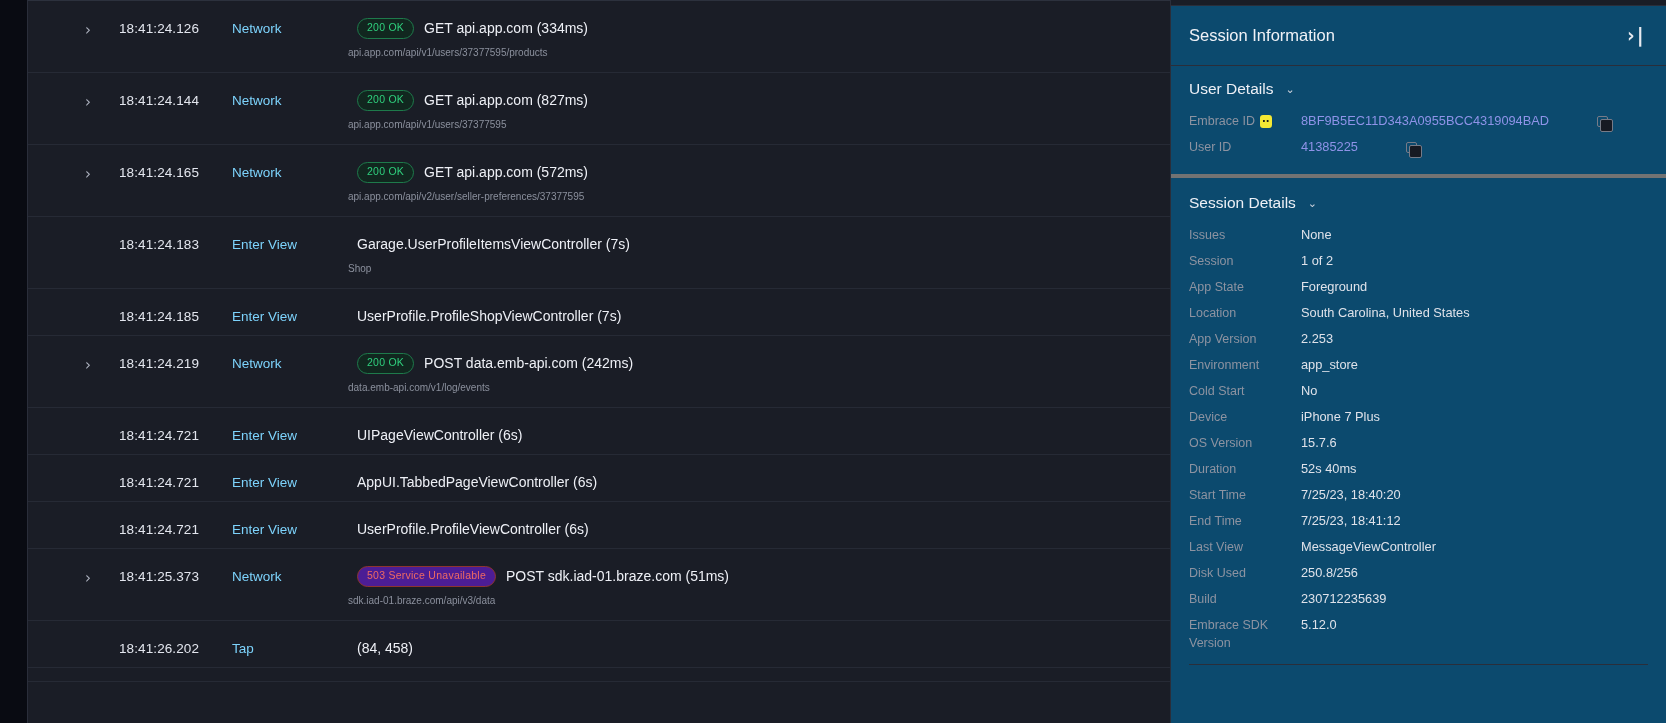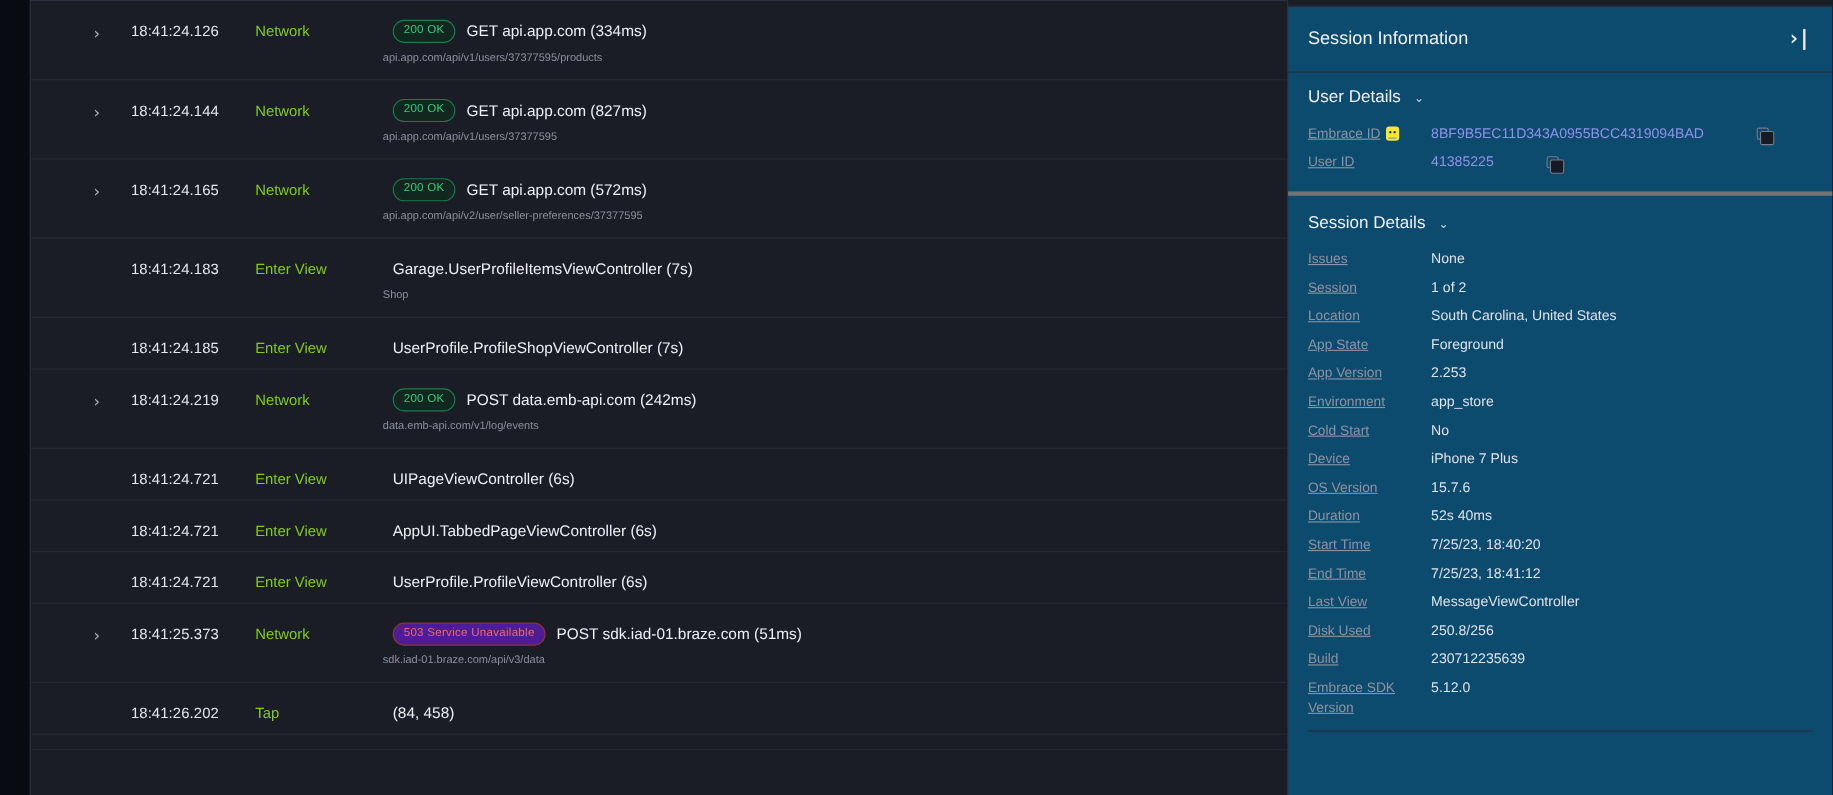--- a/index.html
+++ b/index.html
@@ -45,21 +45,21 @@
   }
   .caret.hidden { visibility: hidden; }
 
   .c-time {
     width: 113px; flex: 0 0 113px;
     color: #e3e6ee; font-size: 13.5px; padding-top: 20px;
     letter-spacing: .1px;
   }
   .c-type {
     width: 115px; flex: 0 0 115px;
-    color: #84cc16; font-size: 13.5px; padding-top: 8px; margin-top: 12px;
+    color: #7dd3fc; font-size: 13.5px; padding-top: 20px;
   }
   .c-detail { flex: 1 1 auto; padding-top: 16px; padding-right: 12px; }
 
   .detail-main {
     display: flex; align-items: center; gap: 10px;
     min-height: 22px;
     margin-left: 10px;
   }
   .badge {
     display: inline-flex; align-items: center; justify-content: center;
@@ -101,21 +101,21 @@
   .section-head {
     display: flex; align-items: center; gap: 12px;
     color: #eef0f6; font-size: 15.5px; margin-bottom: 12px;
     cursor: pointer;
   }
   .chev { font-size: 11px; color: #cfd3dc; font-family: "DejaVu Sans", sans-serif; }
 
   .kv { display: flex; align-items: flex-start; margin-bottom: 0; min-height: 26px; }
   .kv .k {
     width: 112px; flex: 0 0 112px;
-    color: #8d93a1; font-size: 12.5px; line-height: 1.45; padding-top: 2px; text-decoration: underline;
+    color: #8d93a1; font-size: 12.5px; line-height: 1.45; padding-top: 2px;
   }
   .kv .v {
     color: #dfe2ea; font-size: 12.8px; line-height: 1.45; padding-top: 2px;
     display: flex; align-items: center; gap: 7px;
   }
   .kv .v.link { color: #8f93e8; gap: 48px; }
   .id-badge {
     display: inline-block; background: #f4e834; color: #1b1b1b;
     border-radius: 3px; font-size: 10px; padding: 0 2px; line-height: 13px;
     font-family: "DejaVu Sans", sans-serif; margin-left: 5px; font-weight: bold;
@@ -334,26 +334,26 @@
       <div id="session-rows-host">
           <div class="kv">
             <div class="k">Issues</div>
             <div class="v">None</div>
           </div>
           <div class="kv">
             <div class="k">Session</div>
             <div class="v">1 of 2</div>
           </div>
           <div class="kv">
+            <div class="k">App State</div>
+            <div class="v">Foreground</div>
+          </div>
+          <div class="kv">
             <div class="k">Location</div>
             <div class="v">South Carolina, United States</div>
-          </div>
-          <div class="kv">
-            <div class="k">App State</div>
-            <div class="v">Foreground</div>
           </div>
           <div class="kv">
             <div class="k">App Version</div>
             <div class="v">2.253</div>
           </div>
           <div class="kv">
             <div class="k">Environment</div>
             <div class="v">app_store</div>
           </div>
           <div class="kv">

